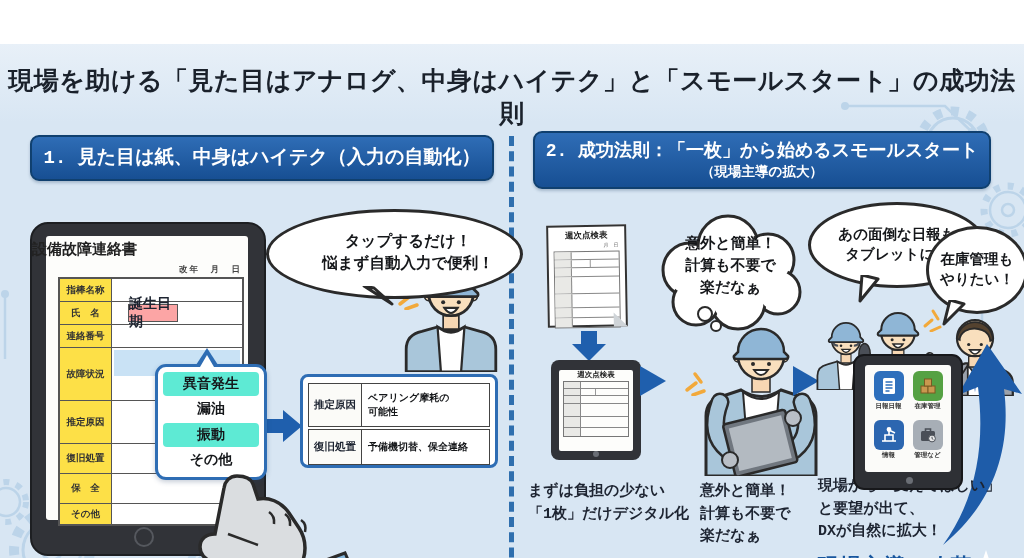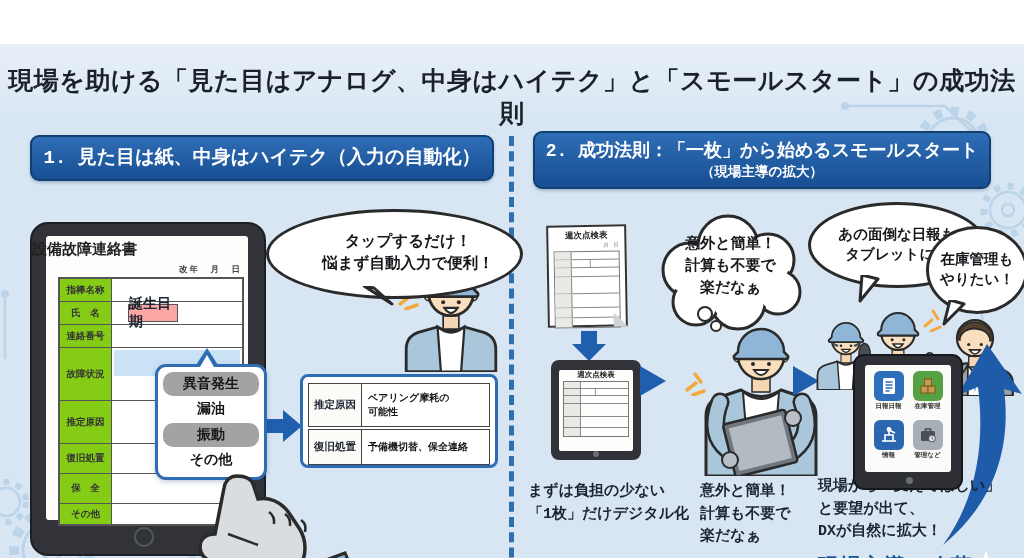--- a/index.html
+++ b/index.html
@@ -16,31 +16,31 @@
   .divider{left:509px;top:92px;height:452px;width:0;border-left:5px dashed #2f6fae;z-index:1;}
   
   .tablet1{left:30px;top:178px;width:232px;height:330px;background:#313338;border:2px solid #1d1f22;border-radius:18px;z-index:1;}
   .tablet1 .screen{position:absolute;left:14px;top:12px;width:202px;height:284px;background:#fdfdfb;border-radius:3px;}
   .home-dot{position:absolute;left:102px;bottom:7px;width:16px;height:16px;border:2px solid #55585e;border-radius:50%;}
   .form-title{left:32px;top:196px;width:200px;font-size:15px;font-weight:800;color:#222;z-index:2;}
   .form-date{left:130px;top:220px;width:112px;text-align:right;font-size:8.5px;color:#444;font-weight:600;z-index:2;letter-spacing:2px;}
   .form{left:58px;top:233px;width:186px;background:#fff;border:2px solid #555;z-index:2;box-sizing:border-box;}
   .frow{display:flex;border-bottom:1.5px solid #555;box-sizing:border-box;}
   .frow:last-child{border-bottom:none;}
-  .flabel{width:52px;border-right:1.5px solid #555;background:#84cc16;font-size:9.5px;font-weight:700;color:#333;
+  .flabel{width:52px;border-right:1.5px solid #555;background:#fde047;font-size:9.5px;font-weight:700;color:#333;
     display:flex;align-items:center;justify-content:center;box-sizing:border-box;text-align:center;}
   .fval{flex:1;position:relative;}
   .blue-field{position:absolute;left:2px;top:2px;right:2px;height:26px;background:#c9e2f5;}
   .birth{position:absolute;left:16px;top:2px;width:48px;bottom:2px;border:1.5px solid #555;font-size:14px;font-weight:700;
     display:flex;align-items:center;justify-content:center;background:#fca5a5;}
   
   .popup{left:155px;top:320px;width:112px;height:116px;background:#fff;border:3.5px solid #2e6db4;border-radius:11px;
     z-index:5;display:flex;flex-direction:column;padding:4px 5px;box-sizing:border-box;box-shadow:0 2px 5px rgba(30,60,100,.25);}
   .popt{flex:1;margin:1px 0;display:flex;align-items:center;justify-content:center;font-size:14px;font-weight:800;color:#15171a;border-radius:4px;}
-  .popt.hl{background:#a3a3a3;border-radius:10px;}
+  .popt.hl{background:#5eead4;}
   .popup-ptr-o{left:196px;top:304px;width:0;height:0;border-left:11px solid transparent;border-right:11px solid transparent;border-bottom:17px solid #2e6db4;z-index:5;}
   .popup-ptr-i{left:200px;top:311px;width:0;height:0;border-left:7px solid transparent;border-right:7px solid transparent;border-bottom:12px solid #fff;z-index:6;}
   
   .bubble{background:#fff;border:3px solid #2a2a2a;border-radius:50%;display:flex;align-items:center;justify-content:center;
     text-align:center;font-weight:800;color:#15171a;z-index:4;line-height:1.4;}
   .tail{z-index:4;}
   
   .result{left:300px;top:330px;width:198px;height:94px;background:#fff;border:3px solid #2e6db4;border-radius:8px;z-index:2;box-sizing:border-box;padding:4px 5px;}
   .res-row{border:1.5px solid #444;display:flex;margin:2px 0;background:#fff;}
   .res-label{width:52px;border-right:1.5px solid #444;font-size:10.5px;font-weight:700;display:flex;align-items:center;justify-content:center;background:#fbfbf8;}

